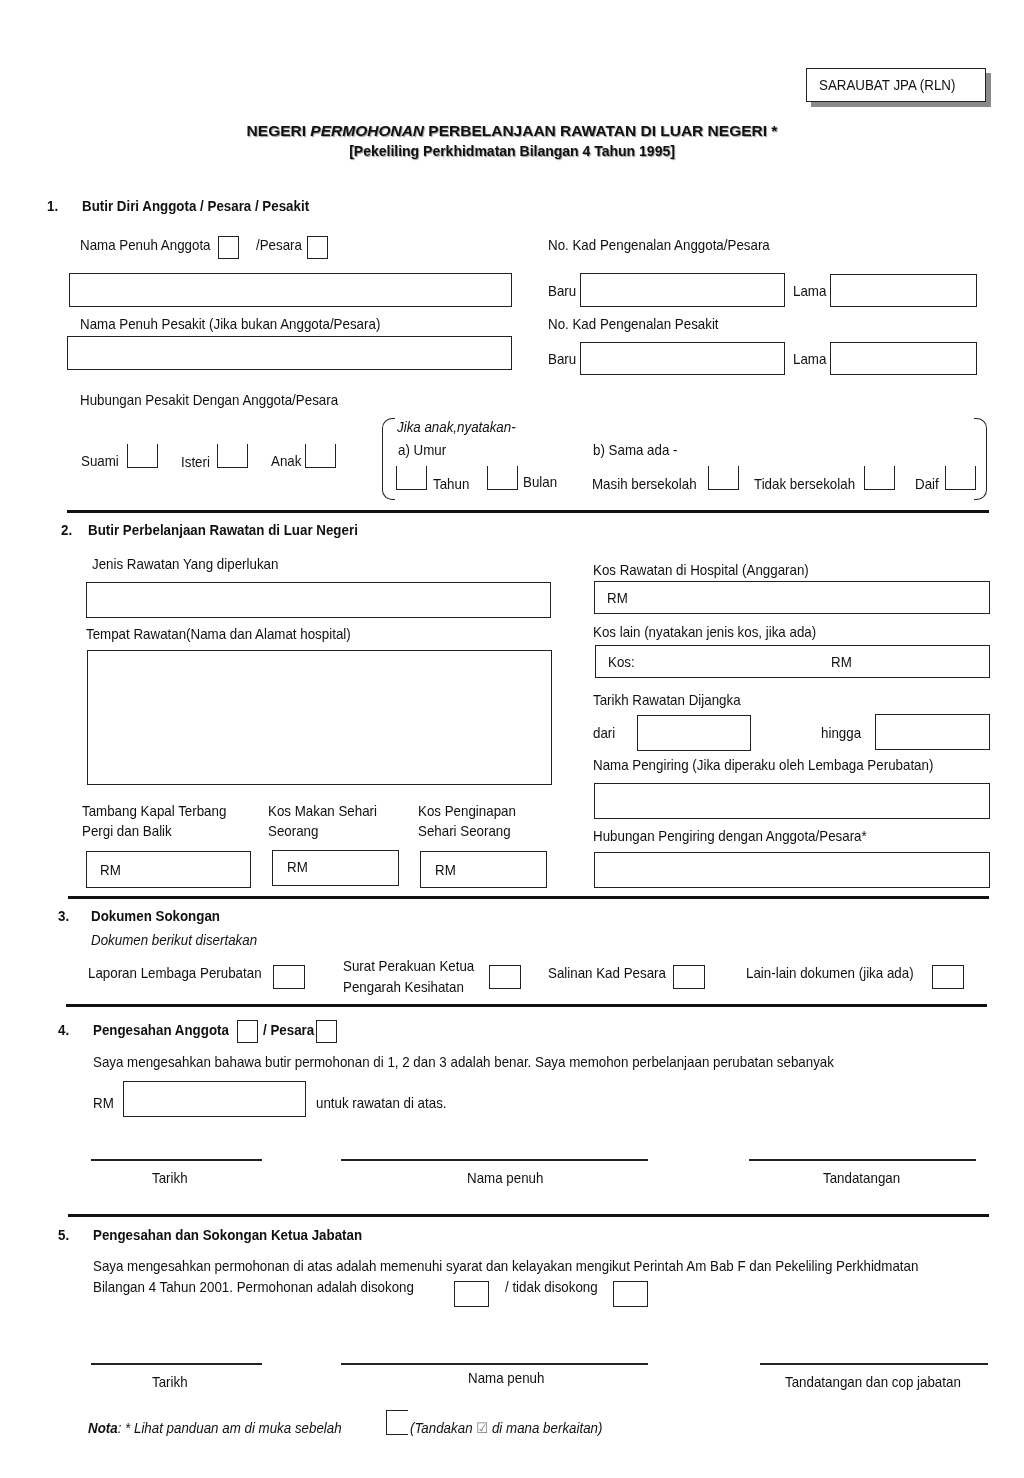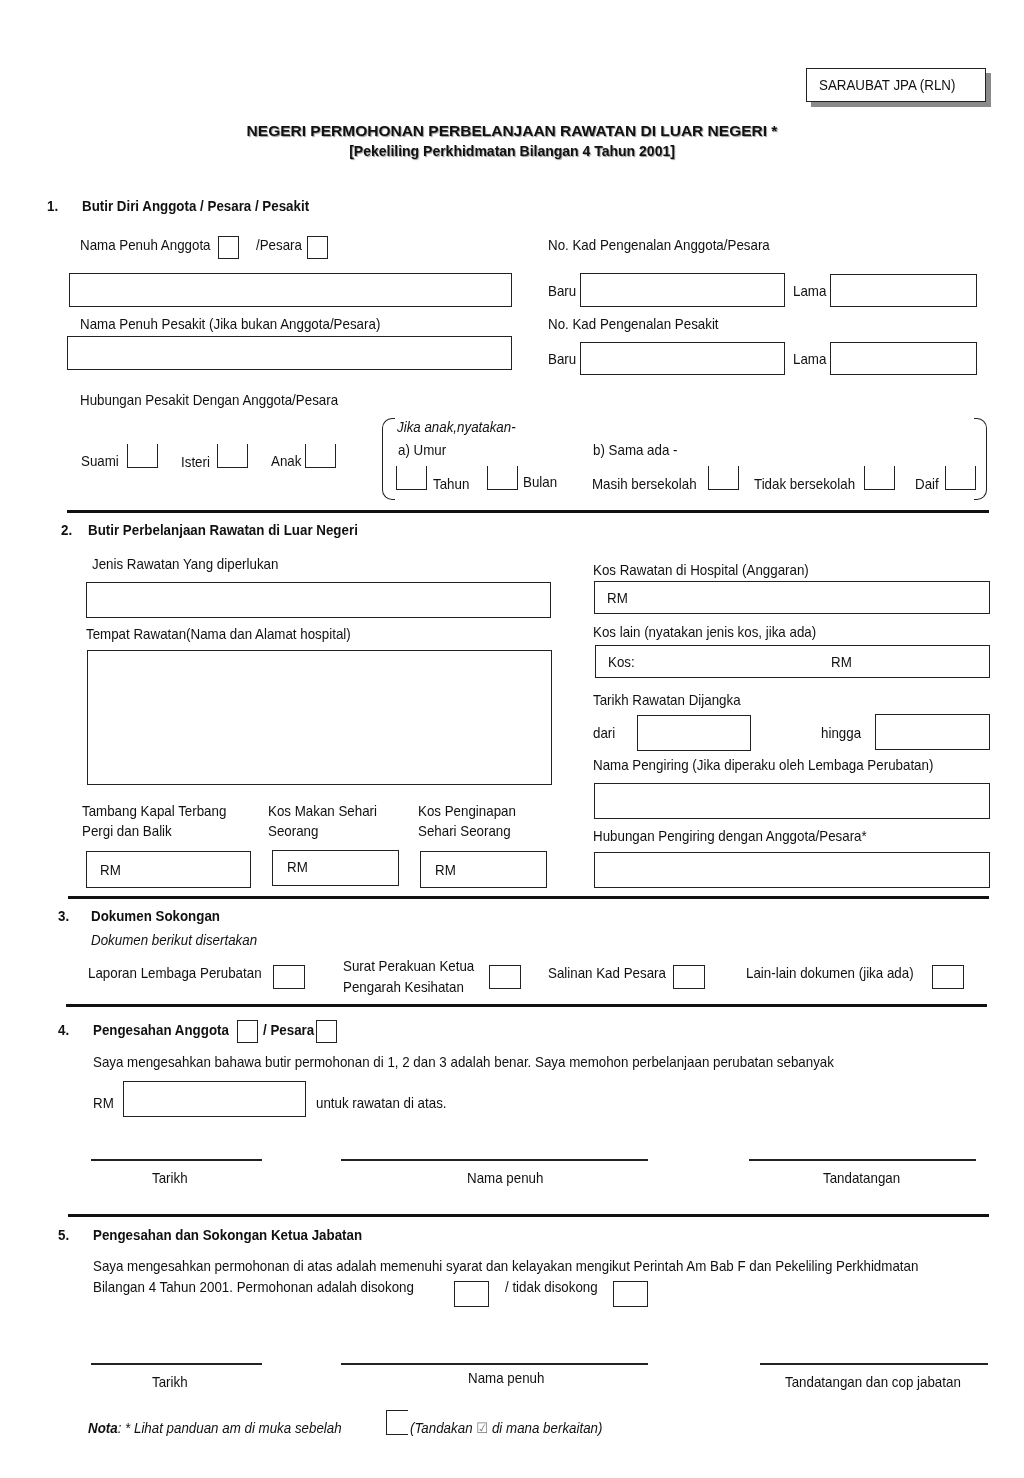--- a/index.html
+++ b/index.html
@@ -22,23 +22,23 @@
   .brace-r { position:absolute; left:974px; top:418px; width:12px; height:80px; border:1.5px solid #222; border-left:none; border-radius:0 10px 10px 0; }
 </style>
 </head>
 <body>
 
 <div class="ref-box">
   <span>SARAUBAT JPA  (RLN)</span>
 </div>
 
 <div class="title" style="top:122px;font-size:15.5px;">
-  <span>NEGERI </span><span style="">PERMOHONAN</span><span> PERBELANJAAN RAWATAN DI LUAR NEGERI *</span>
-</div>
-<div class="title" style="top:143px;font-size:14px;">[Pekeliling Perkhidmatan Bilangan 4 Tahun 2001]</div>
+  <span>NEGERI </span><span style="font-style:italic">PERMOHONAN</span><span> PERBELANJAAN RAWATAN DI LUAR NEGERI *</span>
+</div>
+<div class="title" style="top:143px;font-size:14px;">[Pekeliling Perkhidmatan Bilangan 4 Tahun 1995]</div>
 
 <div class="abs t b" style="left:47px;top:198px;">1.</div>
 <div class="abs t b" style="left:82px;top:198px;">Butir Diri Anggota /  Pesara / Pesakit</div>
 
 <div class="abs t" style="left:80px;top:237px;">Nama Penuh Anggota</div>
 <div class="chk" style="left:218px;top:236px;"></div>
 <div class="abs t" style="left:256px;top:237px;">/Pesara</div>
 <div class="chk" style="left:307px;top:236px;"></div>
 
 <div class="abs t" style="left:548px;top:237px;">No. Kad Pengenalan Anggota/Pesara</div>

